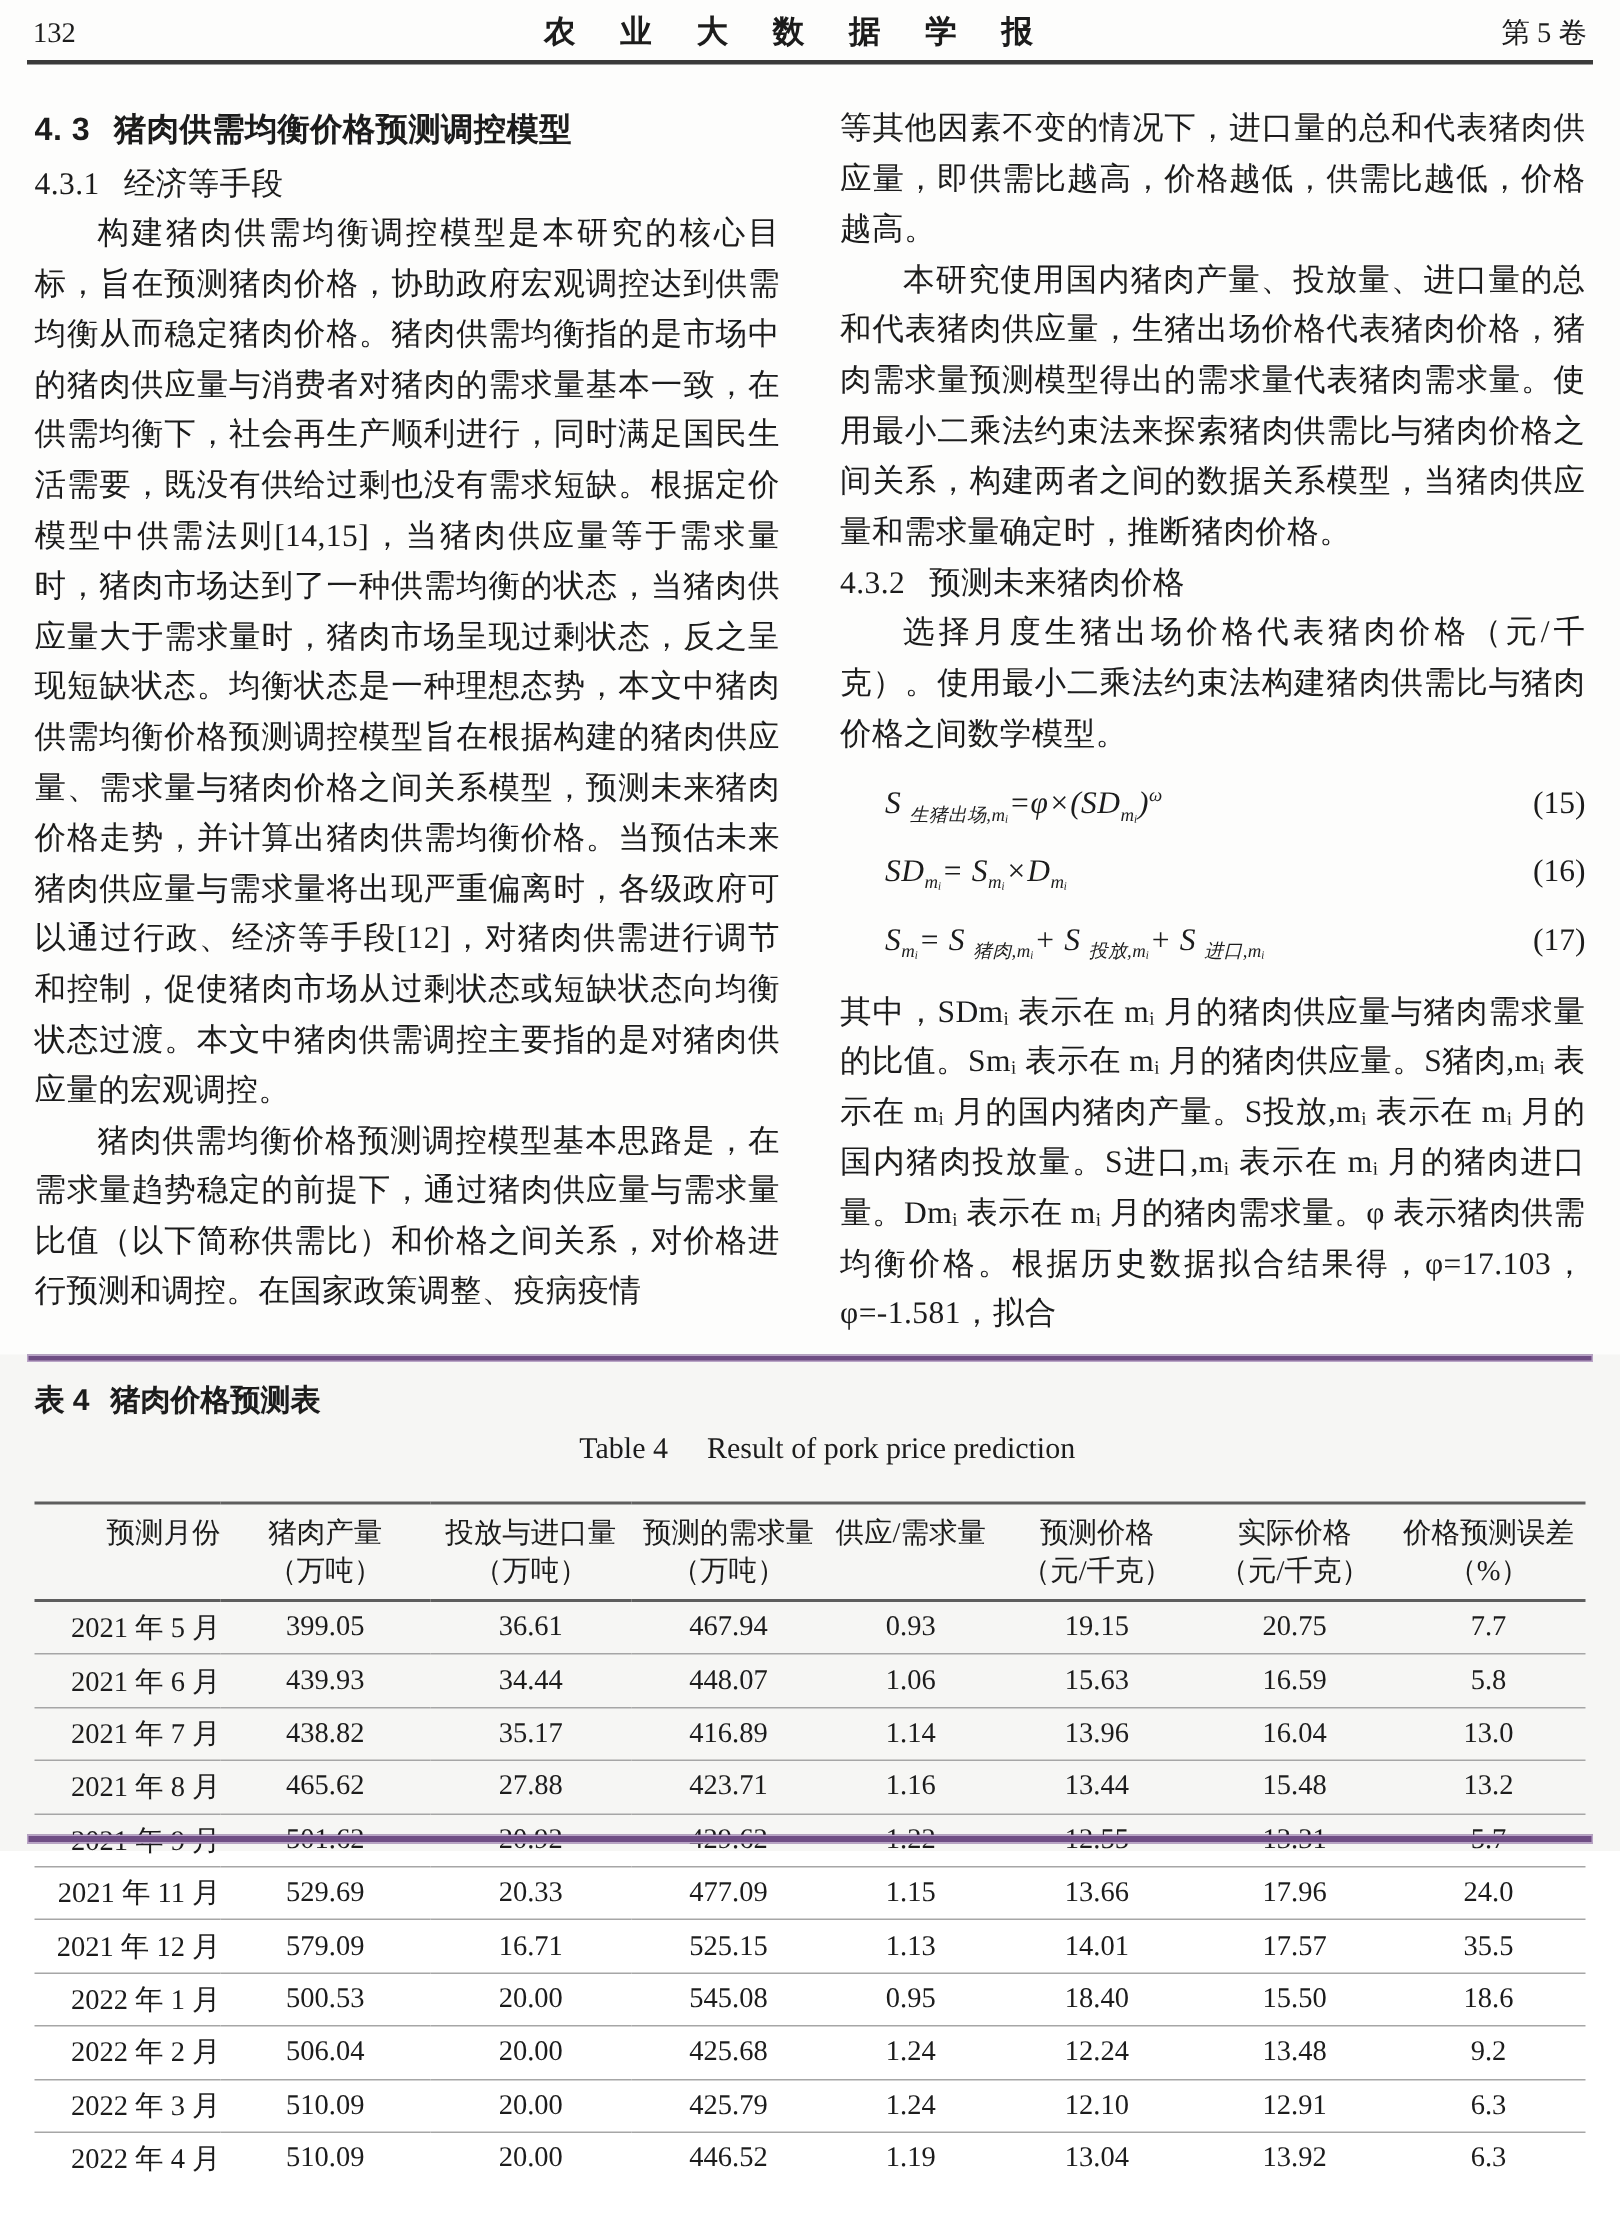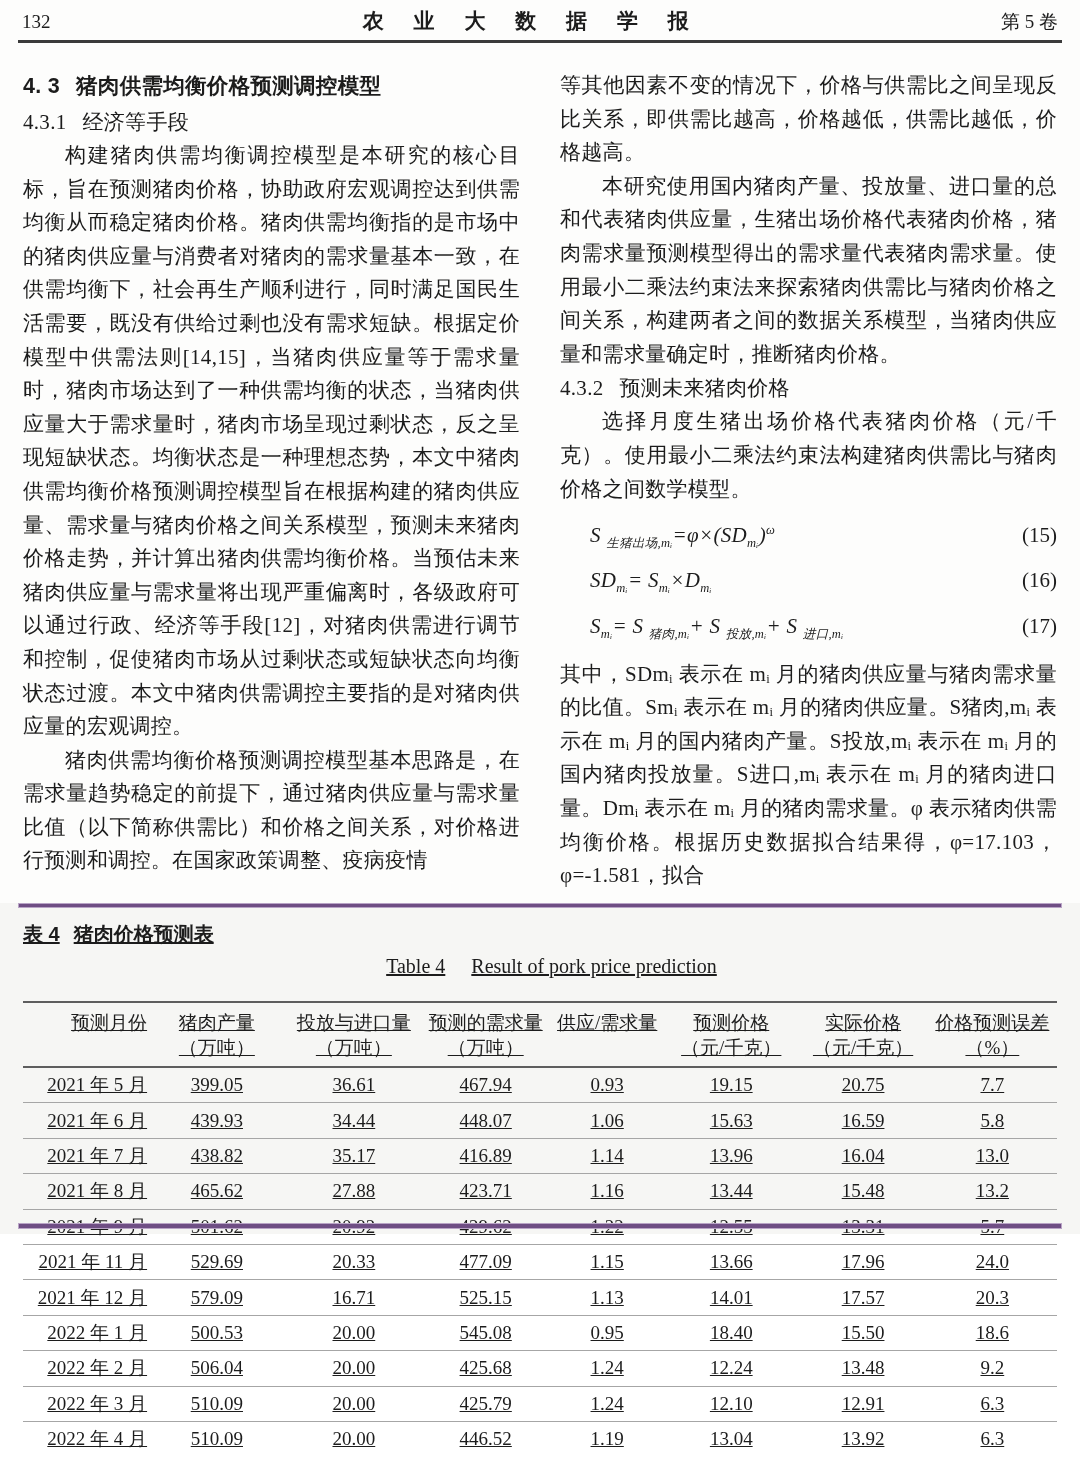--- a/index.html
+++ b/index.html
@@ -36,21 +36,20 @@
     display:flex; justify-content:space-between; align-items:baseline;
     margin:11px 0 11px 30px; font-style:italic; font-size:21px; line-height:26px;
   }
   .f-body sub { font-size:12.5px; font-style:italic; }
   .f-body sup { font-size:12.5px; font-style:italic; }
   .f-num { font-style:normal; letter-spacing:0; }
   
   .table-block {
     position:absolute; left:0; right:0; top:903px; bottom:0;
     background:#f6f6f4;
-    text-decoration:underline;
   }
   .bar { height:5px; background:#6f4e84; margin:0 18px; box-shadow:0 0 0 1px #b9a4c6 inset; }
   .bar.bottom { position:absolute; left:0; right:0; bottom:5px; height:6px; }
   .caption-zh {
     font-family:"Liberation Sans","DejaVu Sans",sans-serif;
     font-weight:700; font-size:20px; padding:13px 0 3px 23px; line-height:26px;
   }
   .caption-zh .cap-label { margin-right:14px; }
   .caption-en { font-size:20px; padding:3px 0 22px 23px; line-height:26px;text-align:center; }
   .caption-en .cap-label { margin-right:26px; }
@@ -83,21 +82,21 @@
         <span class="num">4. 3</span><span>猪肉供需均衡价格预测调控模型</span>
       </h2>
       <h3 class="subsec-heading">
         <span class="num">4.3.1</span><span>经济等手段</span>
       </h3>
       <p class="indent">构建猪肉供需均衡调控模型是本研究的核心目标，旨在预测猪肉价格，协助政府宏观调控达到供需均衡从而稳定猪肉价格。猪肉供需均衡指的是市场中的猪肉供应量与消费者对猪肉的需求量基本一致，在供需均衡下，社会再生产顺利进行，同时满足国民生活需要，既没有供给过剩也没有需求短缺。根据定价模型中供需法则[14,15]，当猪肉供应量等于需求量时，猪肉市场达到了一种供需均衡的状态，当猪肉供应量大于需求量时，猪肉市场呈现过剩状态，反之呈现短缺状态。均衡状态是一种理想态势，本文中猪肉供需均衡价格预测调控模型旨在根据构建的猪肉供应量、需求量与猪肉价格之间关系模型，预测未来猪肉价格走势，并计算出猪肉供需均衡价格。当预估未来猪肉供应量与需求量将出现严重偏离时，各级政府可以通过行政、经济等手段[12]，对猪肉供需进行调节和控制，促使猪肉市场从过剩状态或短缺状态向均衡状态过渡。本文中猪肉供需调控主要指的是对猪肉供应量的宏观调控。</p>
       <p class="indent">猪肉供需均衡价格预测调控模型基本思路是，在需求量趋势稳定的前提下，通过猪肉供应量与需求量比值（以下简称供需比）和价格之间关系，对价格进行预测和调控。在国家政策调整、疫病疫情</p>
     </section>
 
     <section class="col">
-      <p>等其他因素不变的情况下，价格与供需比之间呈现反比关系，即供需比越高，价格越低，供需比越低，价格越高。</p>
+      <p>等其他因素不变的情况下，进口量的总和代表猪肉供应量，即供需比越高，价格越低，供需比越低，价格越高。</p>
       <p class="indent">本研究使用国内猪肉产量、投放量、进口量的总和代表猪肉供应量，生猪出场价格代表猪肉价格，猪肉需求量预测模型得出的需求量代表猪肉需求量。使用最小二乘法约束法来探索猪肉供需比与猪肉价格之间关系，构建两者之间的数据关系模型，当猪肉供应量和需求量确定时，推断猪肉价格。</p>
       <h3 class="subsec-heading">
         <span class="num">4.3.2</span><span>预测未来猪肉价格</span>
       </h3>
       <p class="indent">选择月度生猪出场价格代表猪肉价格（元/千克）。使用最小二乘法约束法构建猪肉供需比与猪肉价格之间数学模型。</p>
 
       <div class="formula">
         <span class="f-body"><span>S </span><sub>生猪出场,mᵢ</sub><span>=φ×(SD</span><sub>mᵢ</sub><span>)</span><sup>ω</sup></span>
         <span class="f-num">(15)</span>
       </div>
@@ -218,21 +217,21 @@
             <td>24.0</td>
           </tr>
           <tr>
             <td class="first">2021 年 12 月</td>
             <td>579.09</td>
             <td>16.71</td>
             <td>525.15</td>
             <td>1.13</td>
             <td>14.01</td>
             <td>17.57</td>
-            <td>20.3</td>
+            <td>35.5</td>
           </tr>
           <tr>
             <td class="first">2022 年 1 月</td>
             <td>500.53</td>
             <td>20.00</td>
             <td>545.08</td>
             <td>0.95</td>
             <td>18.40</td>
             <td>15.50</td>
             <td>18.6</td>

